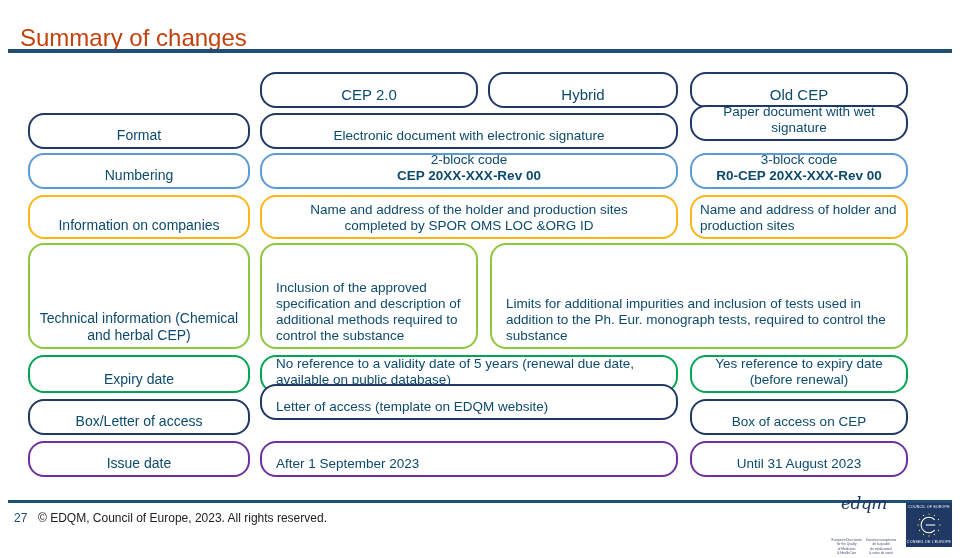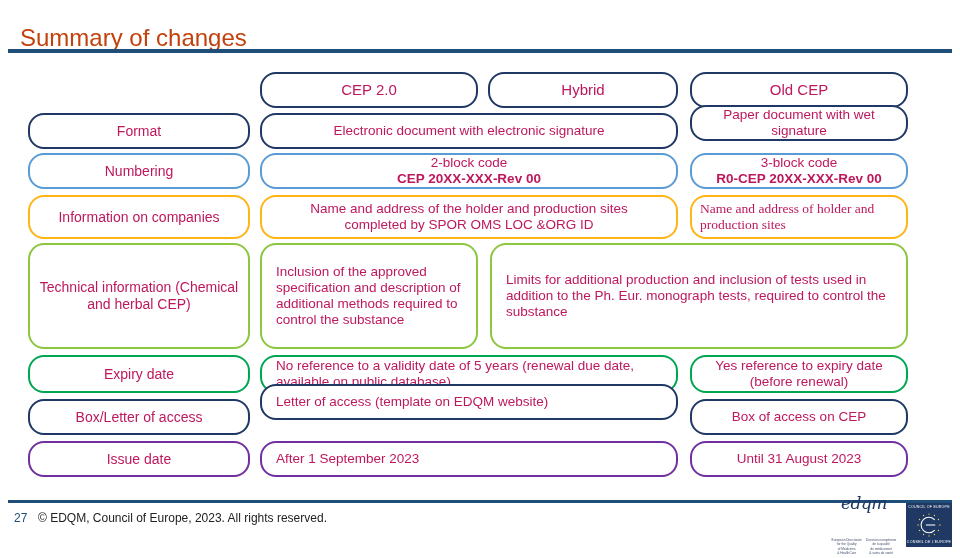--- a/index.html
+++ b/index.html
@@ -45,40 +45,39 @@
     width: 960px;
     height: 558px;
   }
   .cell {
     position: absolute;
     box-sizing: border-box;
     border: 2px solid #1F3864;
     border-radius: 16px;
     background: #ffffff;
     display: flex;
-    align-items: center;
+    align-items: flex-end;
     justify-content: center;
     padding: 3px 8px;
     font-size: 13.5px;
     line-height: 16px;
-    color: #be185d;
+    color: #0c4a6e;
     text-align: center;
   }
   .cell.hdr {
     font-size: 15px;
     border-width: 2px;
   }
   .cell.label {
     font-size: 14px;
     line-height: 17px;
   }
   .cell.left-text {
     justify-content: flex-start;
     text-align: left;
-    font-family: Liberation Serif, serif;
   }
   .cell.left-text-pad {
     justify-content: flex-start;
     text-align: left;
     padding-left: 14px;
   }
   .cell .inner {
     width: 100%;
   }
   .cell .bold {
@@ -232,21 +231,21 @@
     <span class="inner">Name and address of holder and production sites</span>
   </div>
 
   <div class="cell label c-ltgreen" style="left:28px; top:243px; width:222px; height:106px;">
     <span class="inner">Technical information (Chemical and herbal CEP)</span>
   </div>
   <div class="cell c-ltgreen left-text-pad" style="left:260px; top:243px; width:218px; height:106px;">
     <span class="inner">Inclusion of the approved specification and description of additional methods required to control the substance</span>
   </div>
   <div class="cell c-ltgreen left-text-pad" style="left:490px; top:243px; width:418px; height:106px;">
-    <span class="inner">Limits for additional production and inclusion of tests used in addition to the Ph. Eur. monograph tests, required to control the substance</span>
+    <span class="inner">Limits for additional impurities and inclusion of tests used in addition to the Ph. Eur. monograph tests, required to control the substance</span>
   </div>
 
   <div class="cell label c-green" style="left:28px; top:355px; width:222px; height:38px;">
     <span class="inner">Expiry date</span>
   </div>
   <div class="cell c-green left-text-pad" style="left:260px; top:355px; width:418px; height:38px;">
     <span class="inner">No reference to a validity date of 5 years (renewal due date, available on public database)</span>
   </div>
   <div class="cell c-green" style="left:690px; top:355px; width:218px; height:38px;">
     <span class="inner">Yes reference to expiry date (before renewal)</span>

